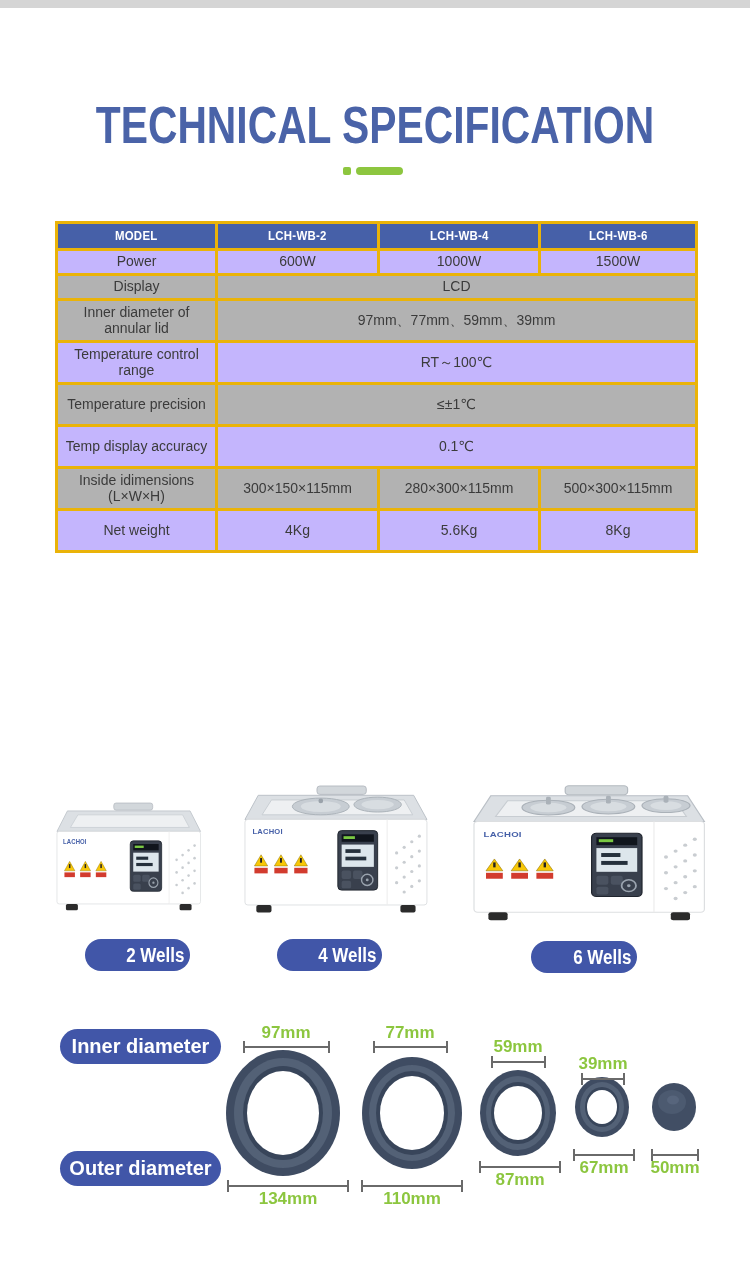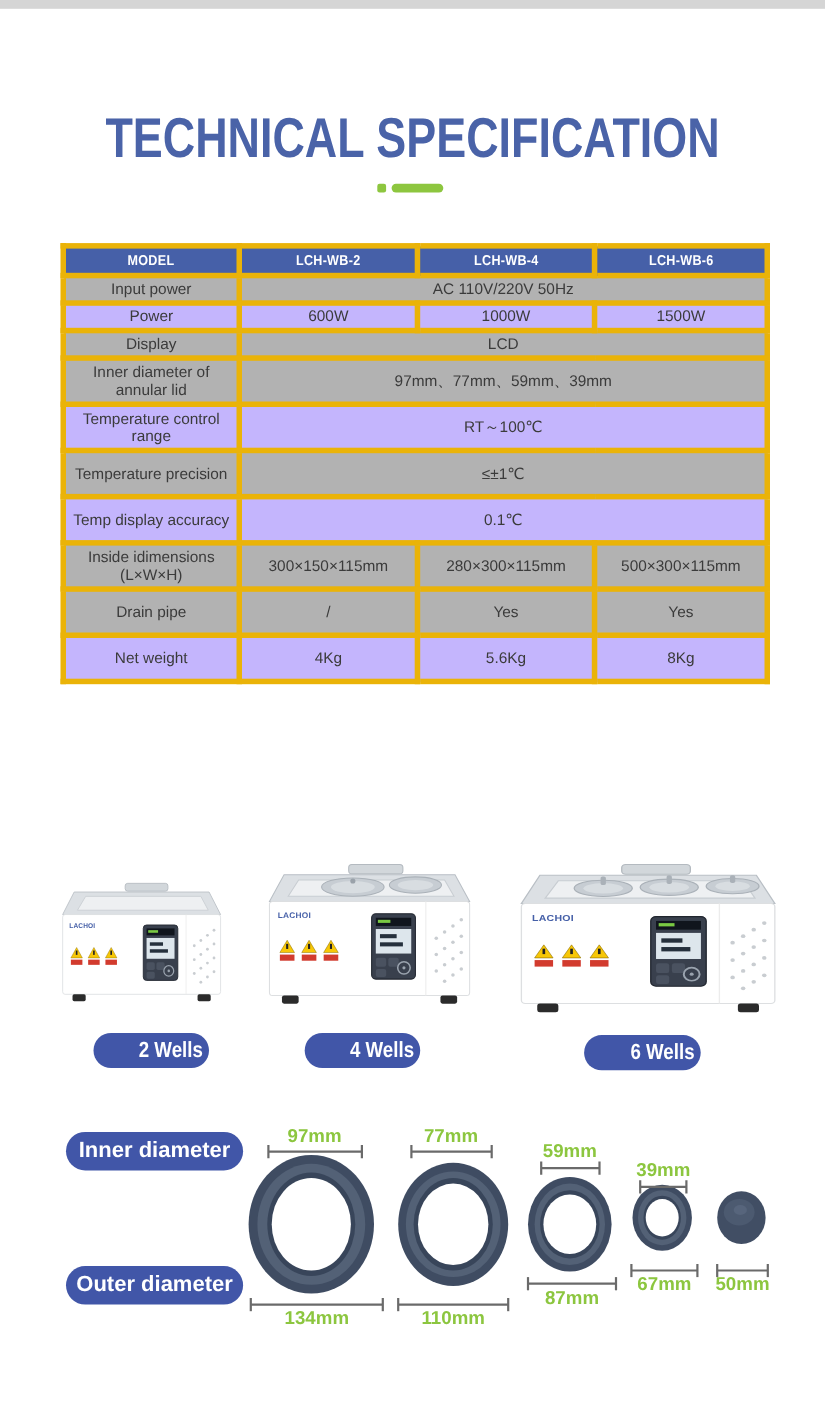--- a/index.html
+++ b/index.html
@@ -12,21 +12,21 @@
   .title-wrap { position:absolute; left:0; top:96px; width:750px; text-align:center; }
   .title { display:inline-block; font-size:51px; font-weight:800; letter-spacing:0px;
            color:#4a63a8; transform:scaleX(.80); transform-origin:center;
            white-space:nowrap; }
   .deco { position:absolute; left:343px; top:167px; width:70px; height:9px; }
   .deco .dot { position:absolute; left:0; top:0; width:8px; height:8px; border-radius:2px; background:#8dc63f; }
   .deco .dash { position:absolute; left:13px; top:0; width:47px; height:8px; border-radius:4px; background:#8dc63f; }
 
   
   table.spec { position:absolute; left:55px; top:221px; width:640px; border-collapse:collapse; table-layout:fixed; }
-  table.spec th, table.spec td { border:5px solid #eab308; text-align:center; vertical-align:middle;
+  table.spec th, table.spec td { border:3px solid #eab308; text-align:center; vertical-align:middle;
     color:#3b3b3b; font-size:14px; line-height:1.12; padding:1px 4px; }
   table.spec thead th { background:#4660a8; color:#ffffff; height:27px; font-size:13px; font-weight:700; padding:0; }
   table.spec thead .cond { display:inline-block; transform:scaleX(.88); letter-spacing:.3px; white-space:nowrap; }
   tr.short { height:25px; }
   tr.tall  { height:42px; }
   tr.dark  td { background:#b2b2b2; }
   tr.light td { background:#c4b5fd; }
   td.val { font-size:15px; }
 
   
@@ -67,24 +67,20 @@
       </colgroup>
     <thead>
       <tr>
         <th><span class="cond">MODEL</span></th>
         <th><span class="cond">LCH-WB-2</span></th>
         <th><span class="cond">LCH-WB-4</span></th>
         <th><span class="cond">LCH-WB-6</span></th>
       </tr>
     </thead>
     <tbody>
-      <tr class="dark short">
-        <td>Input power</td>
-        <td class="val" colspan="3">AC 110V/220V 50Hz</td>
-      </tr>
       <tr class="light short">
         <td>Power</td>
         <td class="val">600W</td>
         <td class="val">1000W</td>
         <td class="val">1500W</td>
       </tr>
       <tr class="dark short">
         <td>Display</td>
         <td class="val" colspan="3">LCD</td>
       </tr>
@@ -102,26 +98,20 @@
       </tr>
       <tr class="light tall">
         <td>Temp display accuracy</td>
         <td class="val" colspan="3">0.1℃</td>
       </tr>
       <tr class="dark tall">
         <td>Inside idimensions (L×W×H)</td>
         <td class="val">300×150×115mm</td>
         <td class="val">280×300×115mm</td>
         <td class="val">500×300×115mm</td>
-      </tr>
-      <tr class="dark tall">
-        <td>Drain pipe</td>
-        <td class="val">/</td>
-        <td class="val">Yes</td>
-        <td class="val">Yes</td>
       </tr>
       <tr class="light tall">
         <td>Net weight</td>
         <td class="val">4Kg</td>
         <td class="val">5.6Kg</td>
         <td class="val">8Kg</td>
       </tr>
     </tbody>
   </table>
 

